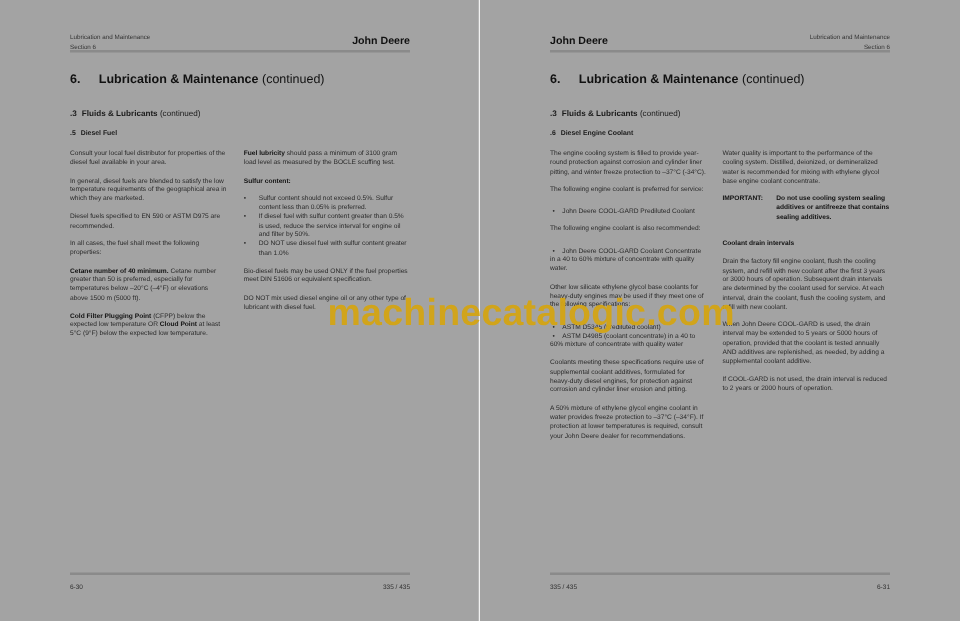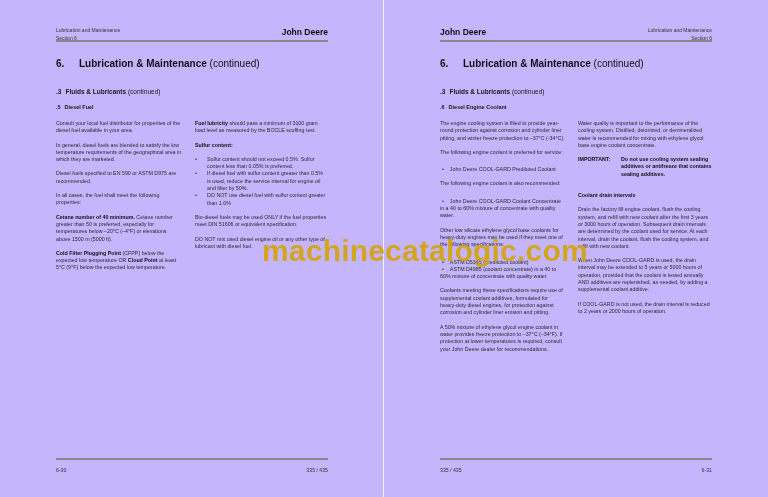--- a/index.html
+++ b/index.html
@@ -1,18 +1,18 @@
 <!DOCTYPE html>
 <html><head>
 <meta charset="utf-8">
 <style>
   * { box-sizing: border-box; margin: 0; padding: 0; }
   html, body { width: 768px; height: 497px; background: #fff; overflow: hidden; }
   body { font-family: "Liberation Sans", sans-serif; color: #1a1a1a; position: relative; }
-  .page { position: absolute; top: 0; width: 384px; height: 497px; background: #c4b5fd; }
+  .page { position: absolute; top: 0; width: 384px; height: 497px; background: #a3a3a3; }
   .page.left { left: 0; }
   .page.right { left: 384px; }
   .hdr { position: absolute; top: 26px; left: 56px; width: 272px; height: 17px; }
   .hdr .small { font-size: 5px; line-height: 8px; color: #333; }
   .hdr .brand { font-size: 8.5px; font-weight: bold; color: #111; position: absolute; top: 1px; }
   .hdr-rule { position: absolute; top: 40px; left: 56px; width: 272px; height: 2px; background: #8a8a8a; }
   .title { position: absolute; top: 58px; left: 56px; font-size: 10px; font-weight: bold; color: #111; white-space: nowrap; }
   .title .num { display: inline-block; width: 23px; }
   .title .cont { font-weight: normal; }
   .sub3 { position: absolute; top: 88px; left: 56px; font-size: 6.5px; white-space: nowrap; }

